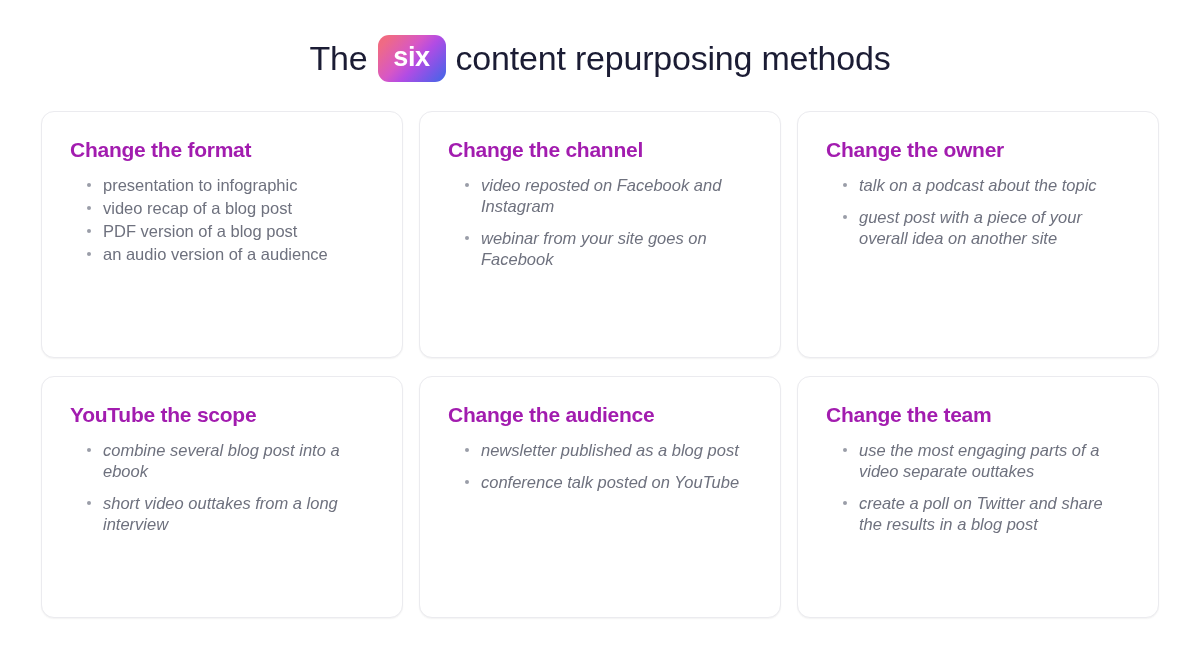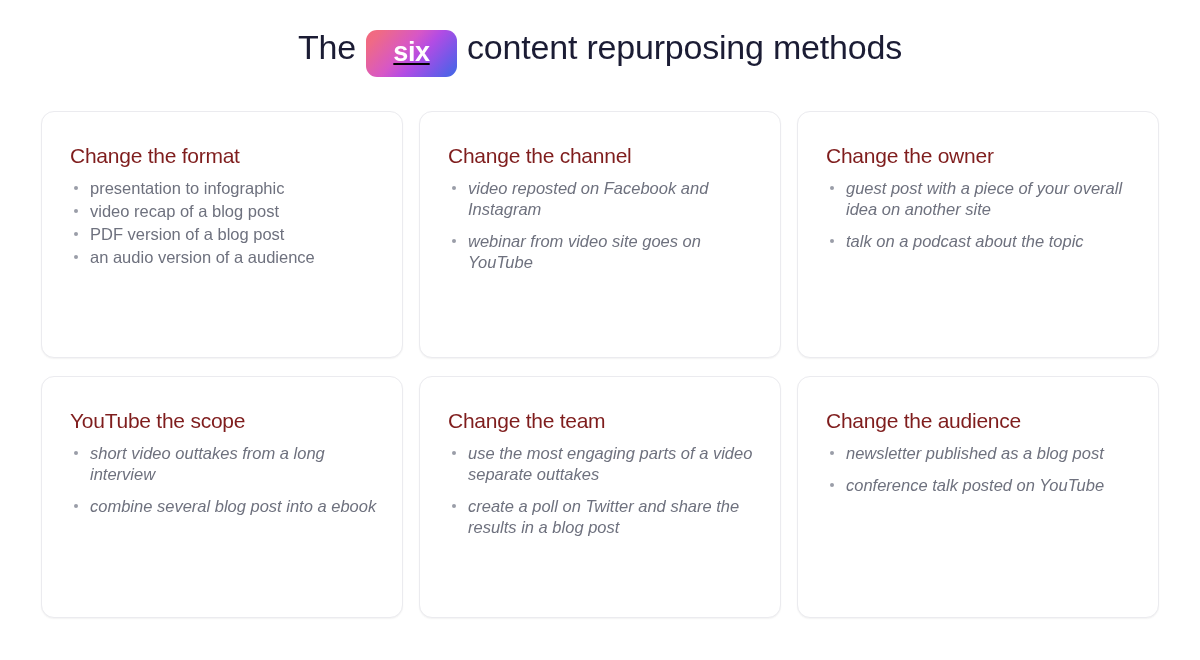--- a/index.html
+++ b/index.html
@@ -23,49 +23,48 @@
     box-sizing: border-box;
   }
 
   
   .title-wrap {
     position: absolute;
     top: 30px;
     left: 0;
     width: 1200px;
     display: flex;
-    align-items: flex-start;
+    align-items: center;
     justify-content: center;
     height: 56px;
   }
   .title-text {
     font-size: 34px;
     font-weight: 400;
     color: #1b1c34;
     letter-spacing: -0.2px;
     line-height: 1;
     white-space: pre;
   }
   .badge {
     display: inline-flex;
     align-items: center;
     justify-content: center;
-    width: 91px;
+    width: 68px;
     height: 47px;
     margin: 0 10px;
     border-radius: 11px;
     background: linear-gradient(132deg,
         #f4697c 0%,
         #ef6a86 12%,
         #d757c6 42%,
         #b24ce4 58%,
         #7a57e8 78%,
         #3d68e6 100%);
     box-sizing: border-box;
-    text-decoration: underline;
   }
   .badge-label {
     color: #ffffff;
     font-size: 27px;
     font-weight: 700;
     letter-spacing: -0.4px;
     line-height: 1;
     position: relative;
     top: -1px;
   }
@@ -89,30 +88,30 @@
     border-radius: 13px;
     box-shadow: 0 1px 2px rgba(16, 18, 40, 0.035),
                 0 1px 1px rgba(16, 18, 40, 0.02);
     box-sizing: border-box;
     padding: 26px 22px 18px 28px;
     overflow: hidden;
   }
 
   .card-title {
     font-size: 21px;
-    font-weight: 400;
-    color: #7f1d1d;
+    font-weight: 700;
+    color: #a21caf;
     letter-spacing: -0.25px;
     line-height: 1.15;
-    margin: 6px 0 10px 0;
+    margin: 0 0 10px 0;
   }
 
   .card-list {
     list-style: none;
-    margin: 0;
+    margin: 13px;
     padding: 0;
   }
   .card-list li {
     position: relative;
     padding-left: 20px;
     font-size: 16.5px;
     line-height: 1.28;
     color: #6e717e;
     margin-bottom: 2px;
   }
@@ -157,50 +156,50 @@
         <li>video recap of a blog post</li>
         <li>PDF version of a blog post</li>
         <li>an audio version of a audience</li>
       </ul>
     </div>
 
     <div class="card">
       <h2 class="card-title">Change the channel</h2>
       <ul class="card-list spaced">
         <li>video reposted on Facebook and Instagram</li>
-        <li>webinar from video site goes on YouTube</li>
+        <li>webinar from your site goes on Facebook</li>
       </ul>
     </div>
 
     <div class="card">
       <h2 class="card-title">Change the owner</h2>
       <ul class="card-list spaced">
+        <li>talk on a podcast about the topic</li>
         <li>guest post with a piece of your overall idea on another site</li>
-        <li>talk on a podcast about the topic</li>
       </ul>
     </div>
 
     <div class="card">
       <h2 class="card-title">YouTube the scope</h2>
       <ul class="card-list spaced">
+        <li>combine several blog post into a ebook</li>
         <li>short video outtakes from a long interview</li>
-        <li>combine several blog post into a ebook</li>
+      </ul>
+    </div>
+
+    <div class="card">
+      <h2 class="card-title">Change the audience</h2>
+      <ul class="card-list spaced">
+        <li>newsletter published as a blog post</li>
+        <li>conference talk posted on YouTube</li>
       </ul>
     </div>
 
     <div class="card">
       <h2 class="card-title">Change the team</h2>
       <ul class="card-list spaced">
         <li>use the most engaging parts of a video separate outtakes</li>
         <li>create a poll on Twitter and share the results in a blog post</li>
       </ul>
     </div>
 
-    <div class="card">
-      <h2 class="card-title">Change the audience</h2>
-      <ul class="card-list spaced">
-        <li>newsletter published as a blog post</li>
-        <li>conference talk posted on YouTube</li>
-      </ul>
-    </div>
-
   </div>
 </div>
 
 </body></html>

